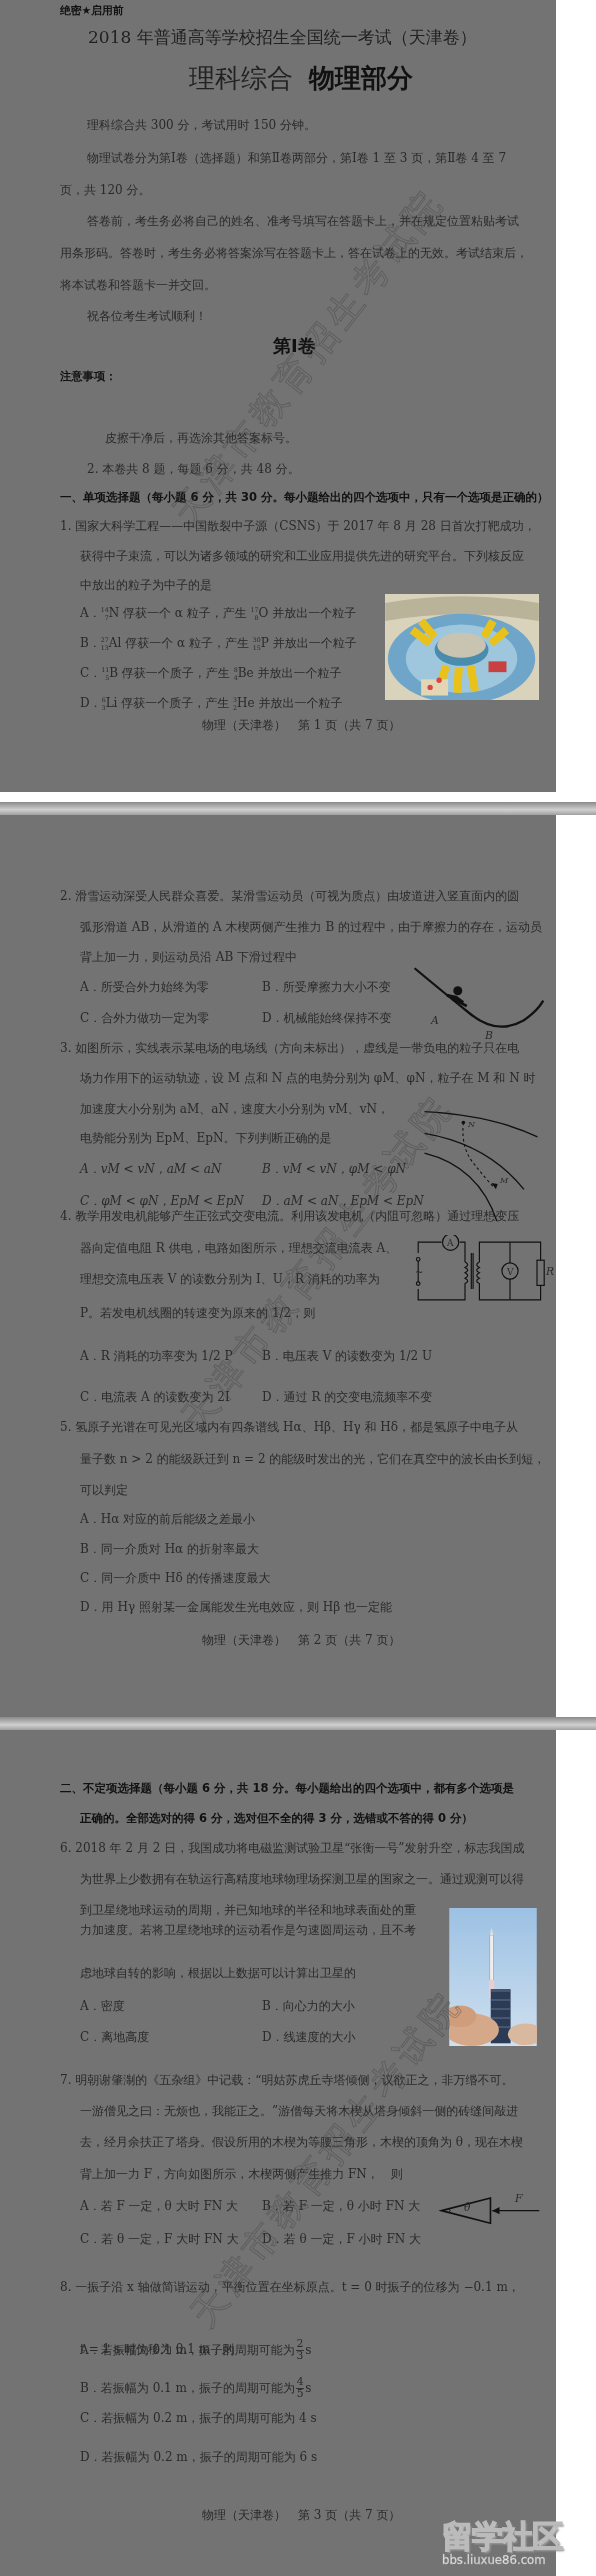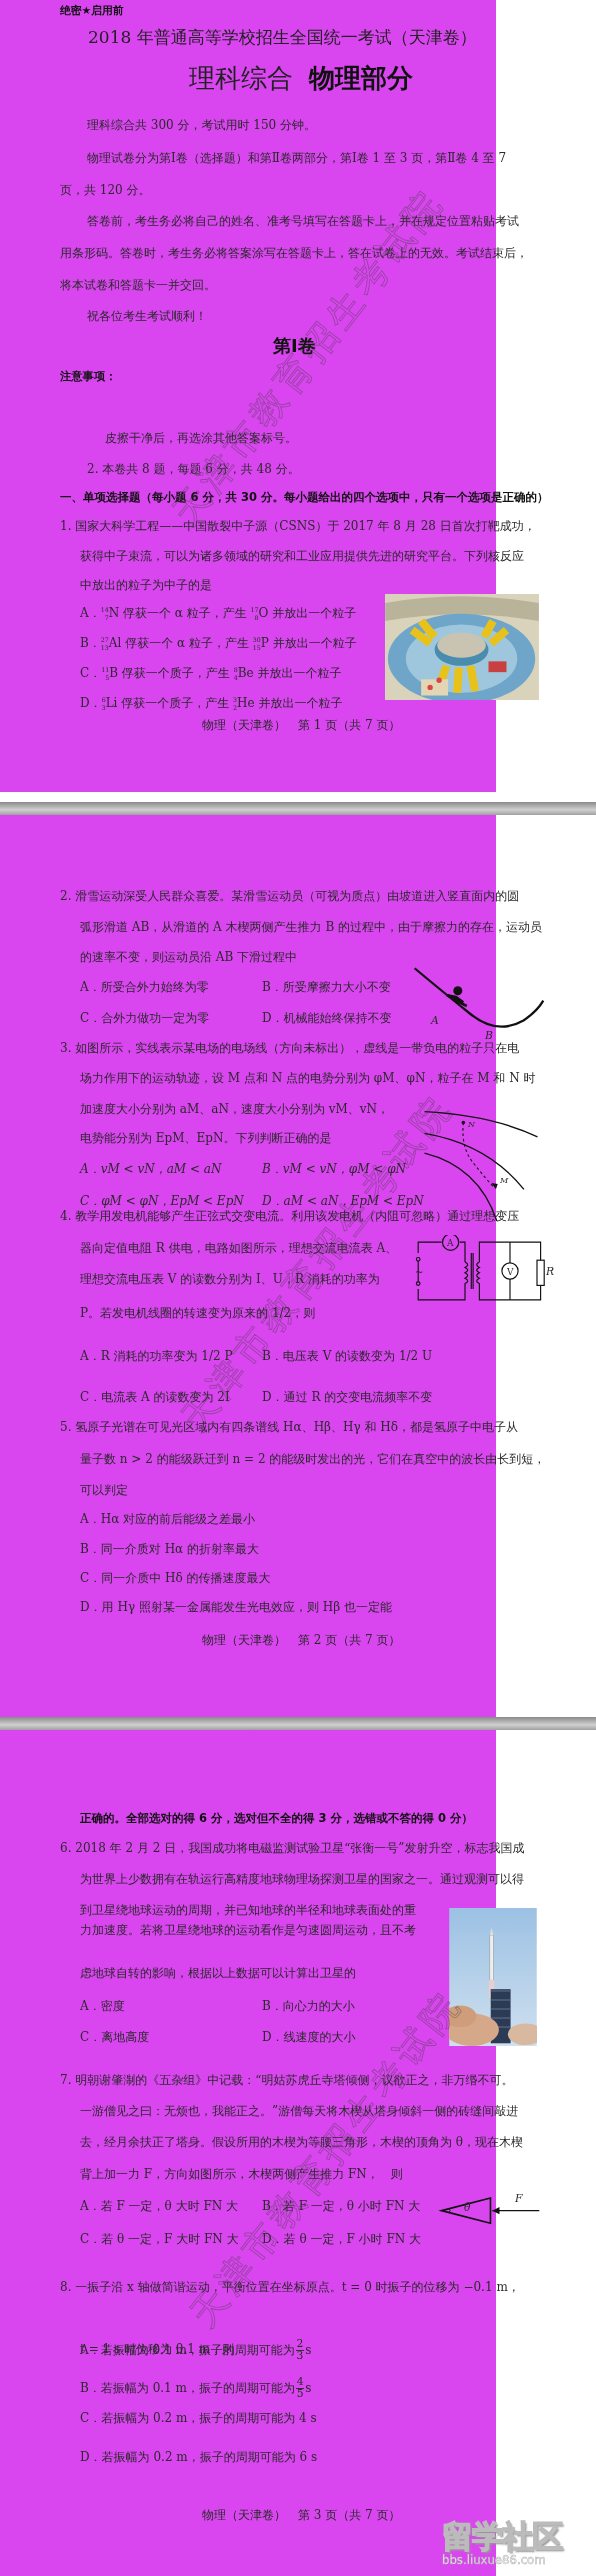--- a/index.html
+++ b/index.html
@@ -1,17 +1,17 @@
 <!DOCTYPE html>
 <html style="font-size:14.4px"><head>
 <meta charset="utf-8">
 <style>
   * { margin:0; padding:0; box-sizing:border-box; }
   body { width:596px; height:2576px; background:#fff; font-family:"DejaVu Serif","Liberation Serif",serif; color:#222; position:relative; overflow:hidden; }
-  .page { position:absolute; left:0; width:496px; background:#d946ef; }
+  .page { position:absolute; left:0; width:556px; background:#737373; }
   .divider { position:absolute; left:0; width:596px; height:12.6px;
     background:linear-gradient(#8a8a8a 0%, #b8b8b8 40%, #d0d0d0 60%, #a0a0a0 100%); }
   .t { position:absolute; font-size:12px; line-height:14.4px; white-space:nowrap; color:#2a2a2a; }
   .b { font-weight:bold; color:#111; }
   .sec { font-family:"DejaVu Sans","Liberation Sans",sans-serif; font-weight:bold; font-size:11.7px; }
   .frac { display:inline-block; vertical-align:middle; text-align:center; font-size:10.8px; line-height:10.8px; margin:0 0.9px; }
   .frac span { display:block; }
   .frac .num { border-bottom:0.9px solid #333; padding:0 0.9px; }
   .img { position:absolute; overflow:hidden; }
   .watermark { position:absolute; font-family:"DejaVu Serif",serif; font-size:36px; color:rgba(60,60,60,0.35); white-space:nowrap; transform-origin:left top; pointer-events:none; -webkit-text-stroke:0.9px rgba(60,60,60,0.4); color:transparent; letter-spacing:5.4px; }
@@ -81,21 +81,21 @@
   <div class="watermark" style="left:162px;top:505px;transform:rotate(-52deg);">天津市教育招生考试院</div>
 </div>
 
 <div class="divider" style="top:802px;"></div>
 
 <div class="page" style="top:815px;height:902px;">
 
   <div>
     <div class="t" style="left:60px;top:74px;">2. 滑雪运动深受人民群众喜爱。某滑雪运动员（可视为质点）由坡道进入竖直面内的圆</div>
     <div class="t" style="left:80px;top:105px;">弧形滑道 AB，从滑道的 A 木楔两侧产生推力 B 的过程中，由于摩擦力的存在，运动员</div>
-    <div class="t" style="left:80px;top:135px;">的速率不变，则运动员沿 AB 下滑过程中</div>
+    <div class="t" style="left:80px;top:135px;">背上加一力，则运动员沿 AB 下滑过程中</div>
     <div class="t" style="left:80px;top:165px;">A．所受合外力始终为零</div>
     <div class="t" style="left:262px;top:165px;">B．所受摩擦力大小不变</div>
     <div class="t" style="left:80px;top:196px;">C．合外力做功一定为零</div>
     <div class="t" style="left:262px;top:196px;">D．机械能始终保持不变</div>
 
     <svg class="img" style="left:411px;top:144px;" width="135" height="86" viewBox="0 0 150 95">
       <path d="M4 10 Q40 40 65 60 Q95 85 125 68 Q140 58 147 46" fill="none" stroke="#111" stroke-width="2.5"></path>
       <circle cx="52" cy="35" r="5" fill="#111"></circle>
       <path d="M40 40 L58 48 L50 42 Z M46 44 L62 52" stroke="#111" stroke-width="3" fill="#111"></path>
     </svg>
@@ -165,20 +165,21 @@
   </div>
 
   <div class="t" style="left:202px;top:818px;">物理（天津卷）　第 2 页（共 7 页）</div>
 
   <div class="watermark" style="left:171px;top:596px;transform:rotate(-52deg);">天津市教育招生考试院</div>
 </div>
 
 <div class="divider" style="top:1717px;"></div>
 
 <div class="page" style="top:1730px;height:846px;">
+  <div class="t b sec" style="left:60px;top:51px;font-size:11.5px;">二、不定项选择题（每小题 6 分，共 18 分。每小题给出的四个选项中，都有多个选项是</div>
   <div class="t b sec" style="left:80px;top:81px;font-size:11.5px;">正确的。全部选对的得 6 分，选对但不全的得 3 分，选错或不答的得 0 分）</div>
 
   <div>
     <div class="t" style="left:60px;top:111px;">6. 2018 年 2 月 2 日，我国成功将电磁监测试验卫星“张衡一号”发射升空，标志我国成</div>
     <div class="t" style="left:80px;top:142px;">为世界上少数拥有在轨运行高精度地球物理场探测卫星的国家之一。通过观测可以得</div>
     <div class="t" style="left:80px;top:173px;">到卫星绕地球运动的周期，并已知地球的半径和地球表面处的重</div>
     <div class="t" style="left:80px;top:193px;">力加速度。若将卫星绕地球的运动看作是匀速圆周运动，且不考</div>
     <div class="t" style="left:80px;top:236px;">虑地球自转的影响，根据以上数据可以计算出卫星的</div>
     <div class="t" style="left:80px;top:269px;">A．密度</div>
     <div class="t" style="left:262px;top:269px;">B．向心力的大小</div>

